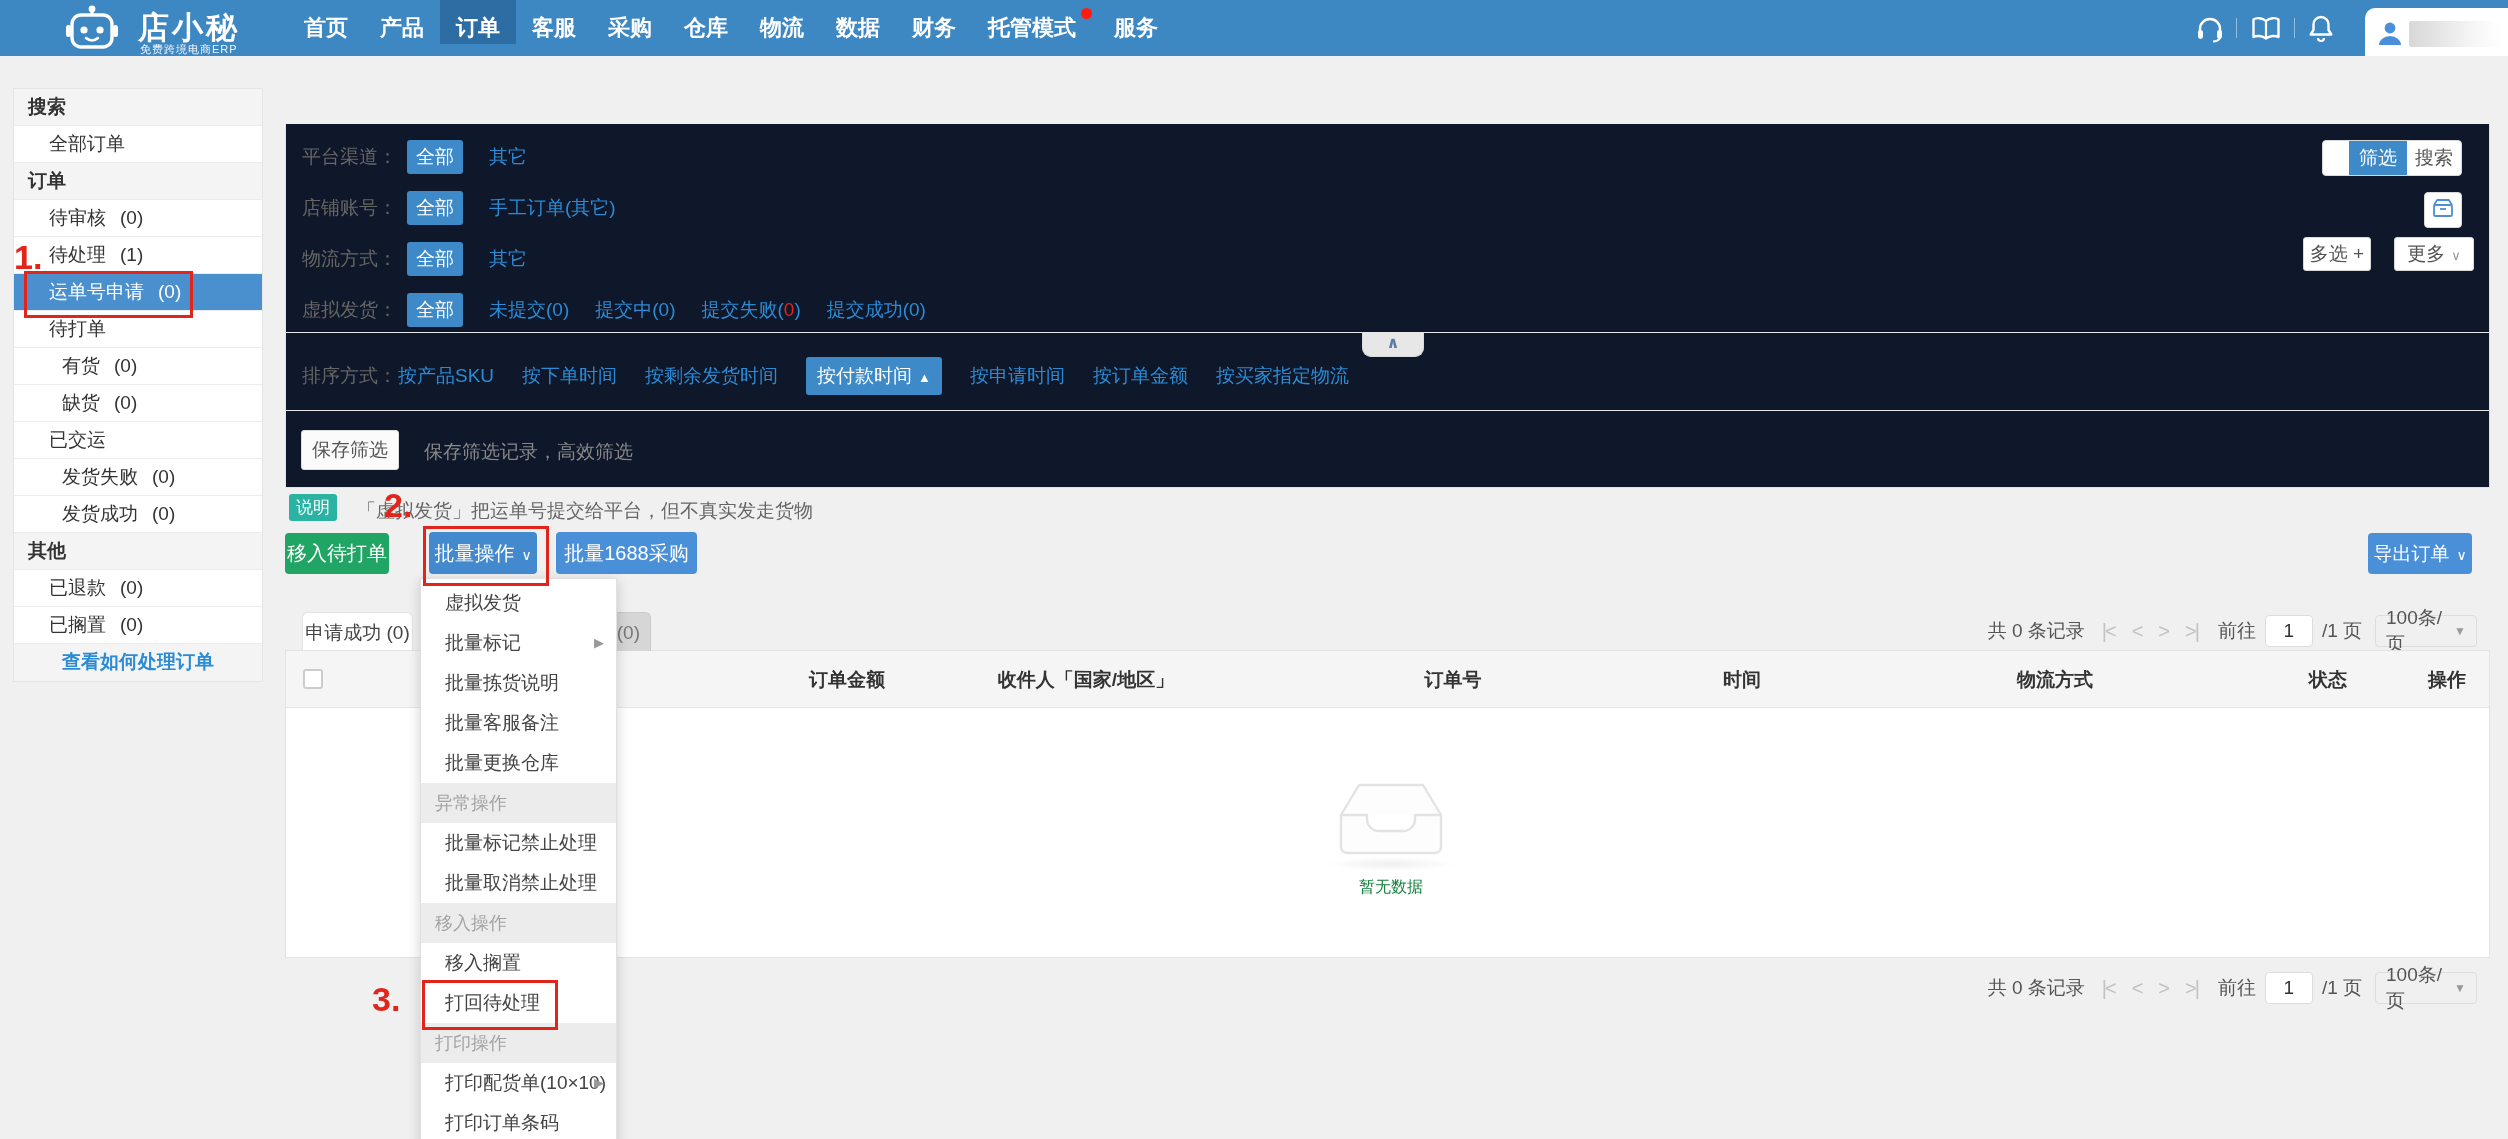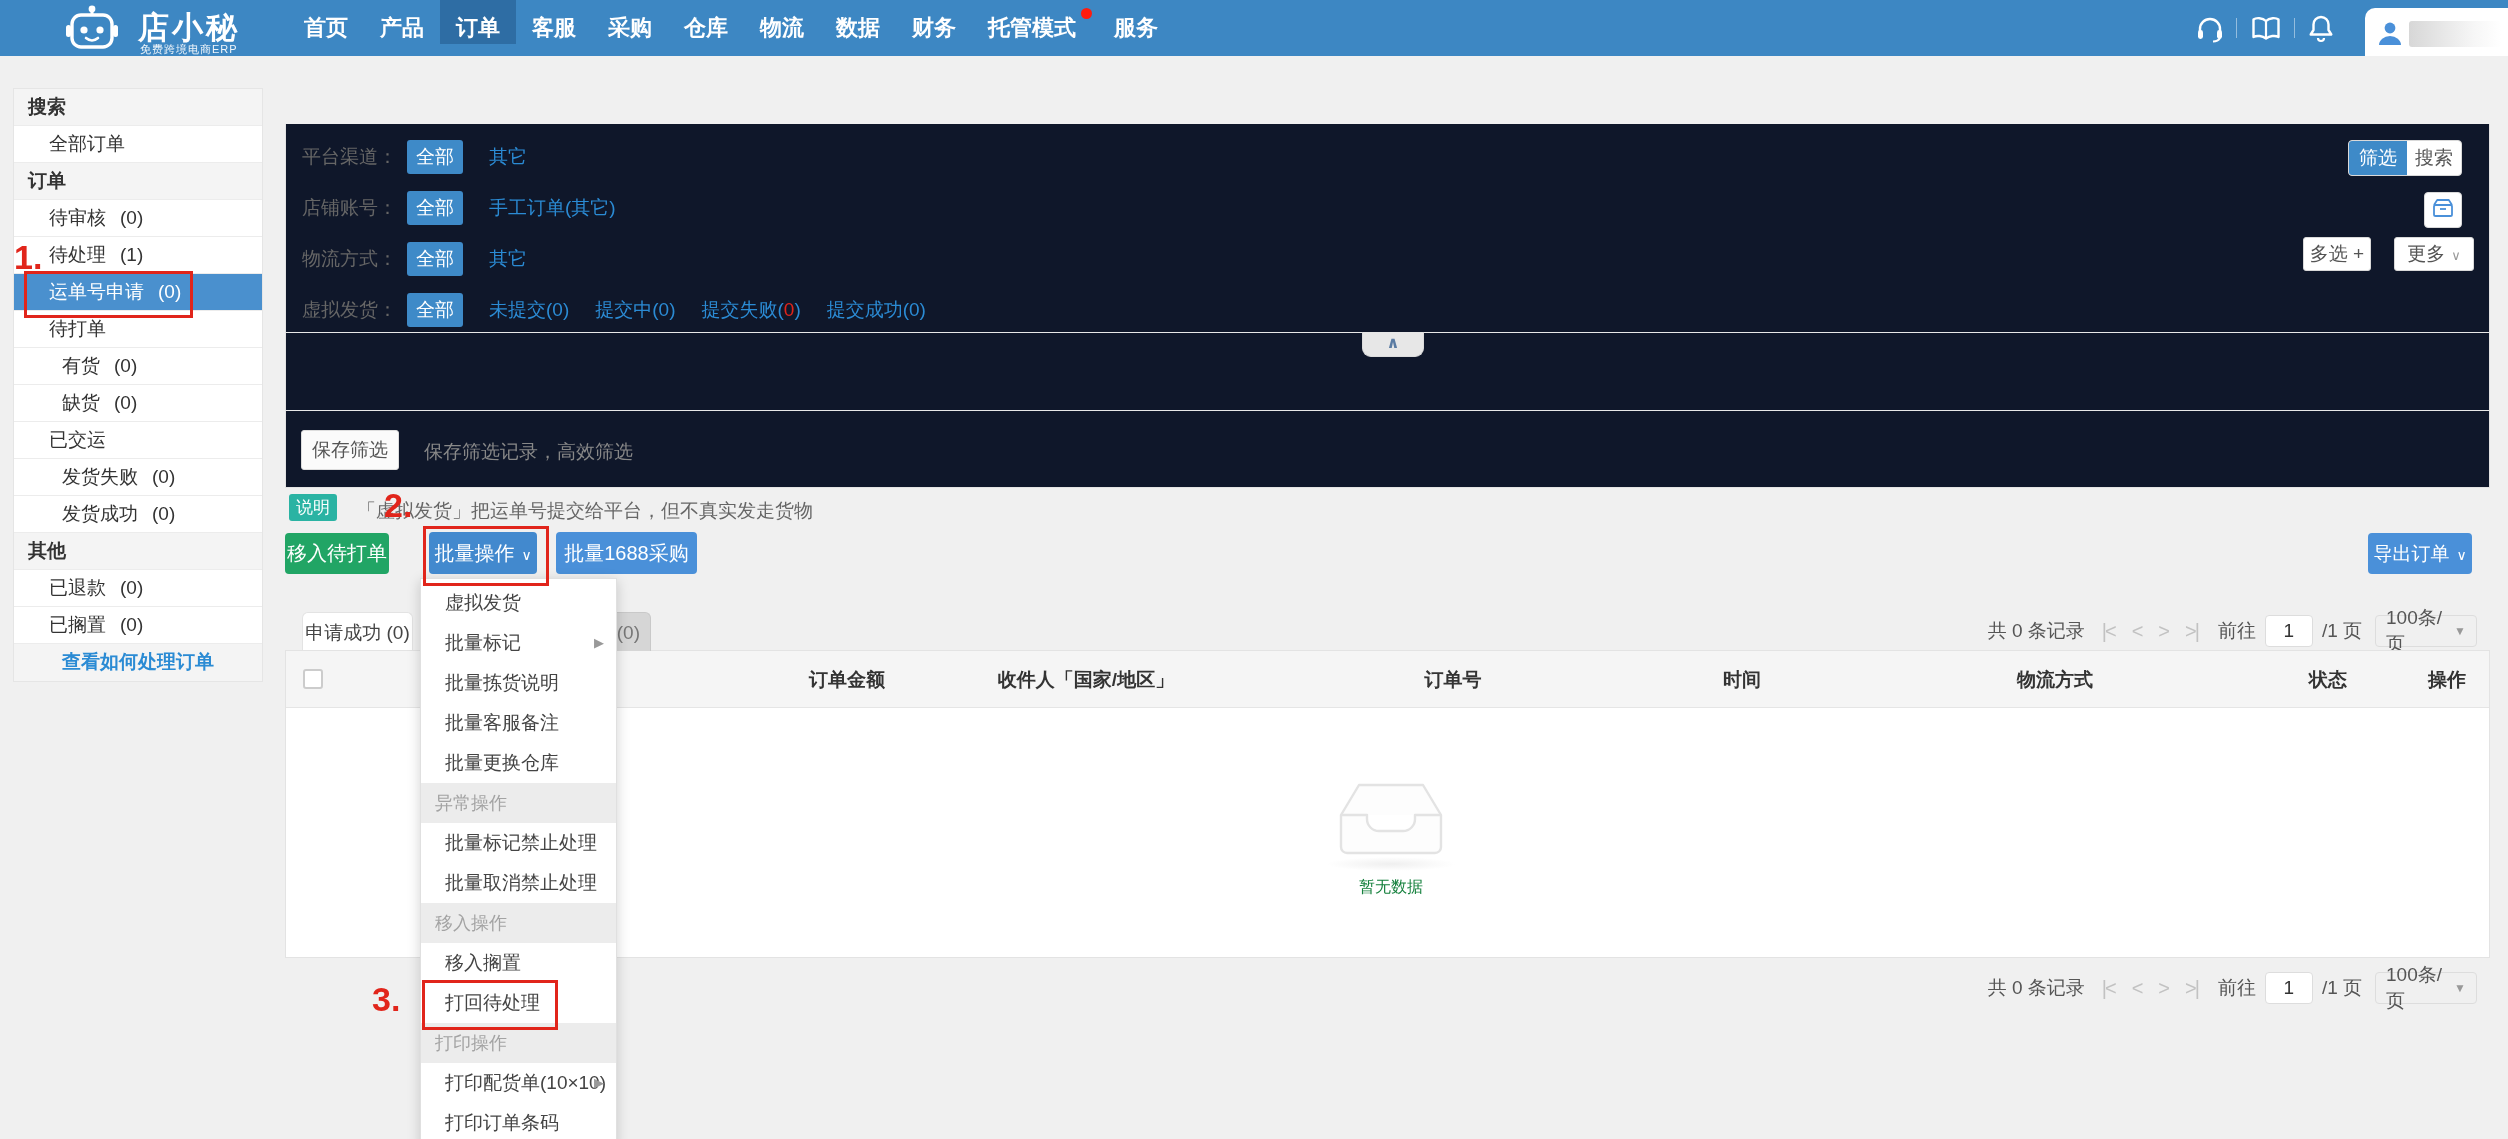--- a/index.html
+++ b/index.html
@@ -50,21 +50,21 @@
   .collapse-tab{position:absolute;left:1076px;top:208px;width:62px;height:25px;background:#e7e7e7;
                 border:1px solid #dcdcdc;border-top:none;border-radius:0 0 9px 9px;text-align:center;
                 line-height:22px;color:#5b7ca3;font-size:16px;font-weight:bold;cursor:pointer;box-sizing:border-box;}
   .sort-chip{background:#3e8ac8;color:#fff;border-radius:3px;padding:6px 11px;margin-left:28px;cursor:pointer;}
   .sort-chip .tri{font-size:13px;margin-left:6px;}
   .sort-row .lnk{margin-left:28px;}
   .save-btn{position:absolute;left:15px;top:306px;width:98px;height:40px;background:#fbfbfb;border:1px solid #ddd;
             border-radius:3px;font-size:19px;color:#555;text-align:center;line-height:38px;cursor:pointer;box-sizing:border-box;}
   .save-hint{position:absolute;left:138px;top:315px;font-size:19px;color:#888;}
   .segmented{position:absolute;right:27px;top:16px;height:36px;display:flex;border:1px solid #d9d9d9;
-             border-radius:4px;overflow:hidden;background:#fff;box-sizing:border-box;}
+             border-radius:4px;overflow:hidden;background:#fff;box-sizing:border-box;padding-left:26px;}
   .seg-filter{width:58px;background:#3e8ac8;color:#fff;font-size:19px;text-align:center;line-height:34px;cursor:pointer;}
   .seg-search{width:54px;color:#555;font-size:19px;text-align:center;line-height:34px;cursor:pointer;}
   .boxicon-btn{position:absolute;right:27px;top:68px;width:38px;height:36px;border:1px solid #d9d9d9;border-radius:4px;
                background:#fff;display:flex;align-items:center;justify-content:center;cursor:pointer;box-sizing:border-box;}
   .multi-btn{position:absolute;right:118px;top:113px;width:68px;height:34px;border:1px solid #d9d9d9;border-radius:3px;
              background:#fff;color:#555;font-size:19px;text-align:center;line-height:32px;cursor:pointer;box-sizing:border-box;}
   .more-btn{position:absolute;right:15px;top:113px;width:80px;height:34px;border:1px solid #d9d9d9;border-radius:3px;
             background:#fff;color:#555;font-size:19px;text-align:center;line-height:32px;cursor:pointer;box-sizing:border-box;}
   .sm-caret{font-size:13px;color:#999;margin-left:6px;}
 
@@ -250,20 +250,32 @@
         <span>提交失败(</span><span class="red0">0</span><span>)</span>
       </span>
       <span class="lnk">提交成功(0)</span>
     </div>
 
     <div class="divider" style="top:208px;"></div>
     <div class="collapse-tab">
       <span>∧</span>
     </div>
 
+    <div class="f-row sort-row" style="top:235px;">
+      <span class="f-label">排序方式：</span>
+      <span class="lnk" style="margin-left:0;">按产品SKU</span>
+      <span class="lnk">按下单时间</span>
+      <span class="lnk">按剩余发货时间</span>
+      <span class="sort-chip">
+        <span>按付款时间</span><span class="tri">▲</span>
+      </span>
+      <span class="lnk">按申请时间</span>
+      <span class="lnk">按订单金额</span>
+      <span class="lnk">按买家指定物流</span>
+    </div>
 
     <div class="divider" style="top:286px;"></div>
 
     <div class="save-btn">保存筛选</div>
     <span class="save-hint">保存筛选记录，高效筛选</span>
 
     <div class="segmented">
       <span class="seg-filter">筛选</span>
       <span class="seg-search">搜索</span>
     </div>

